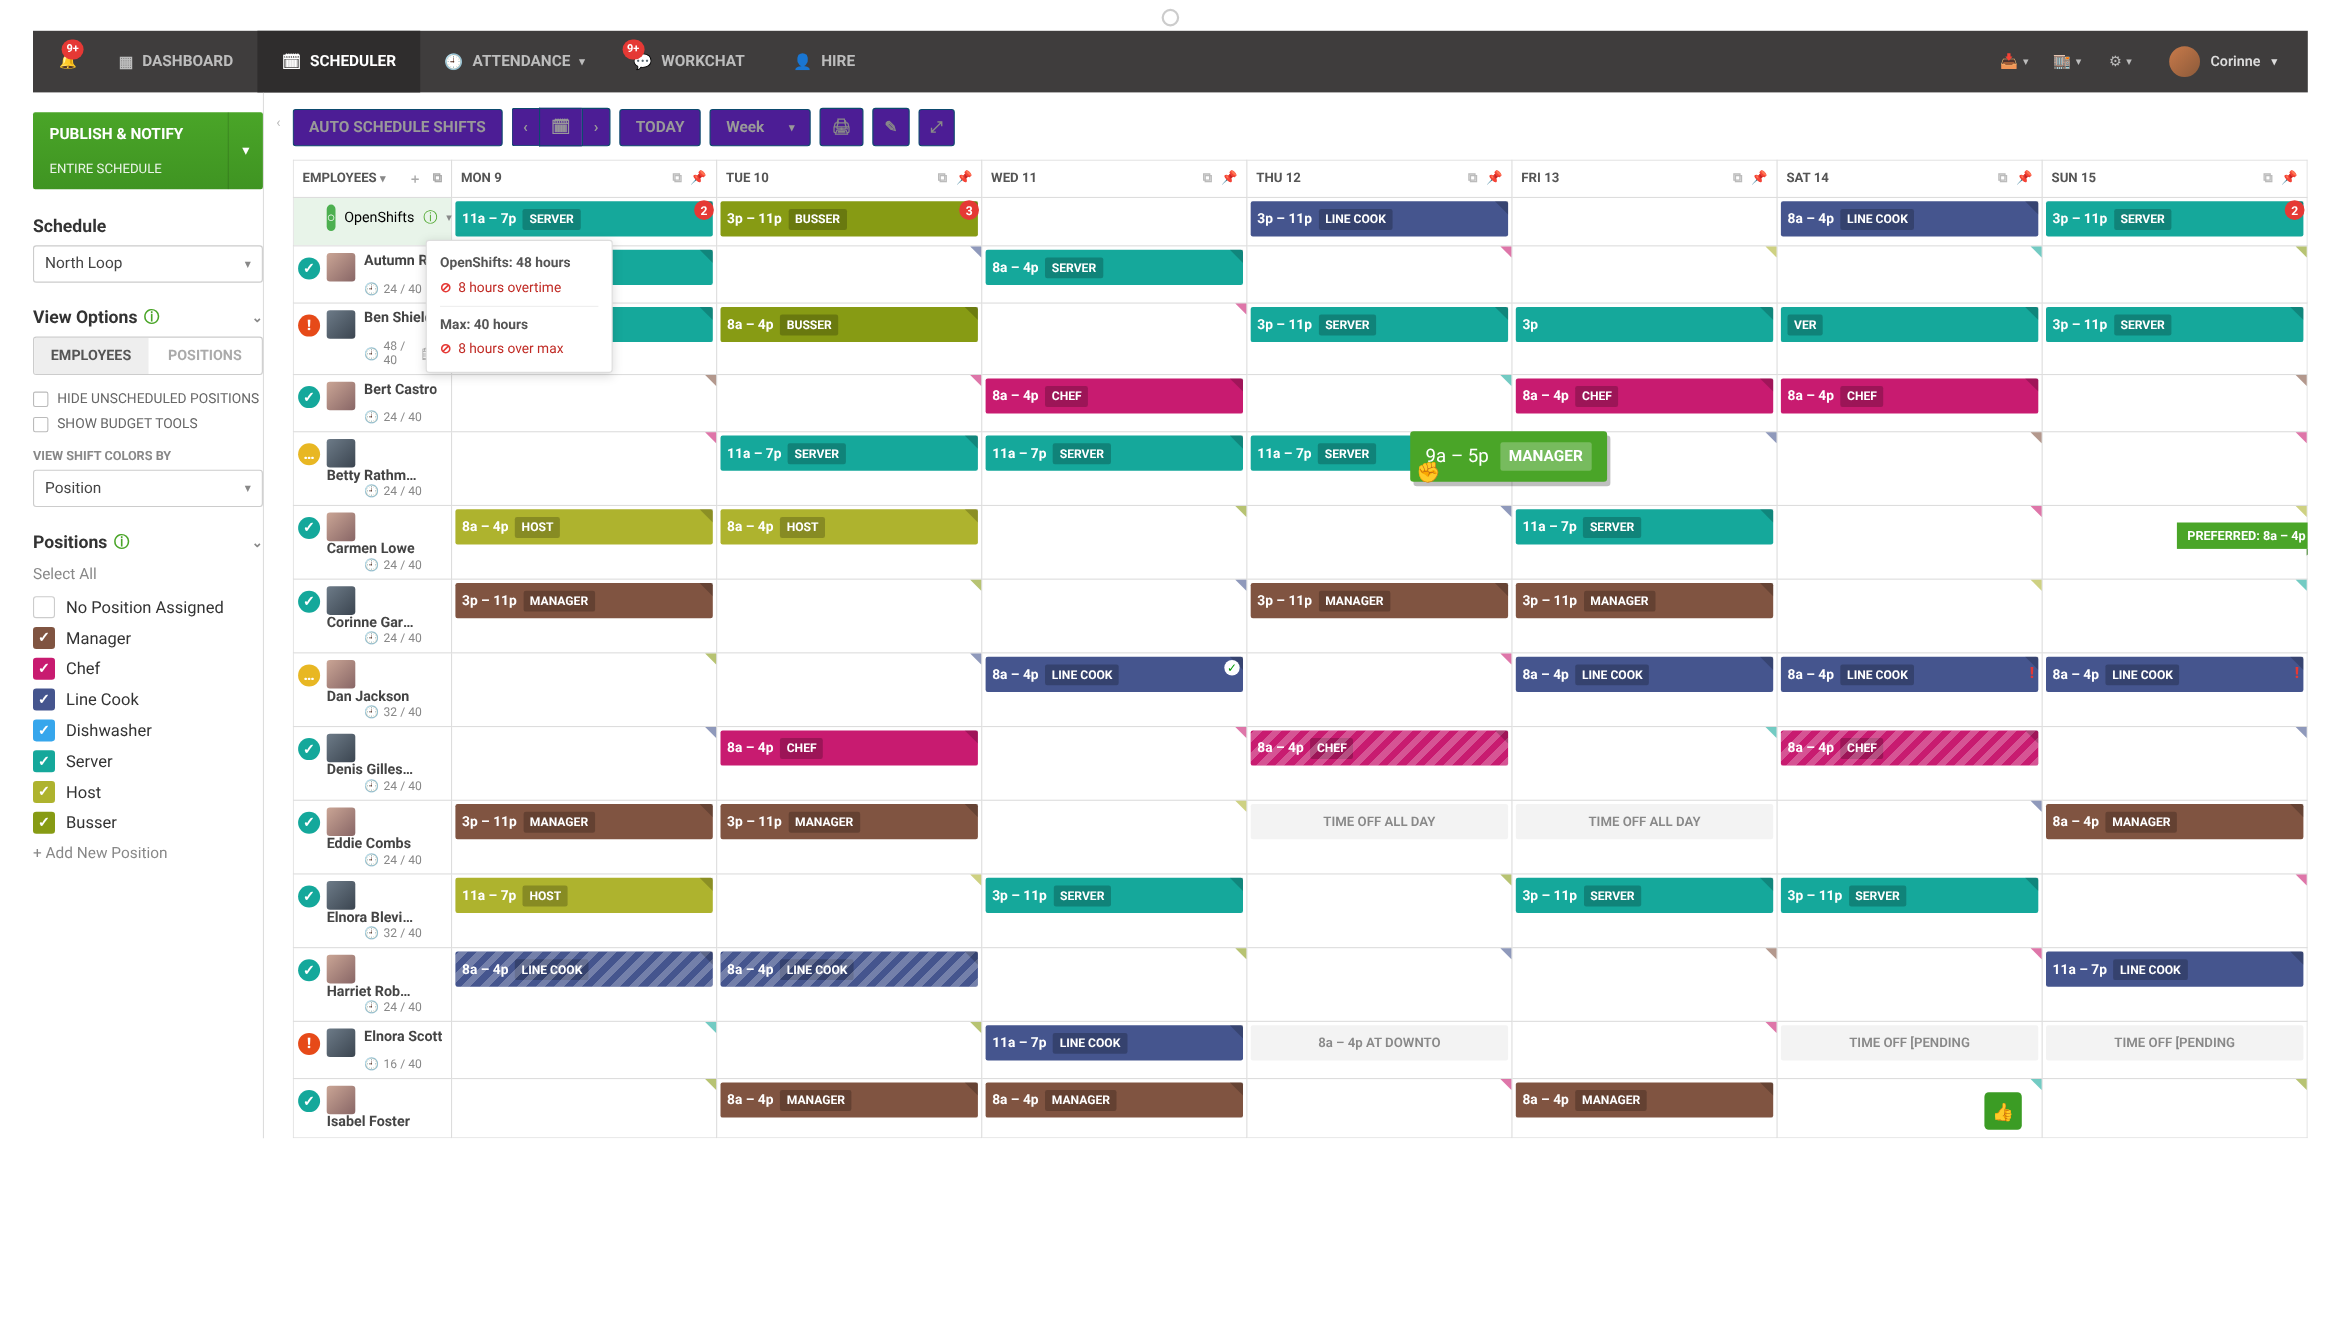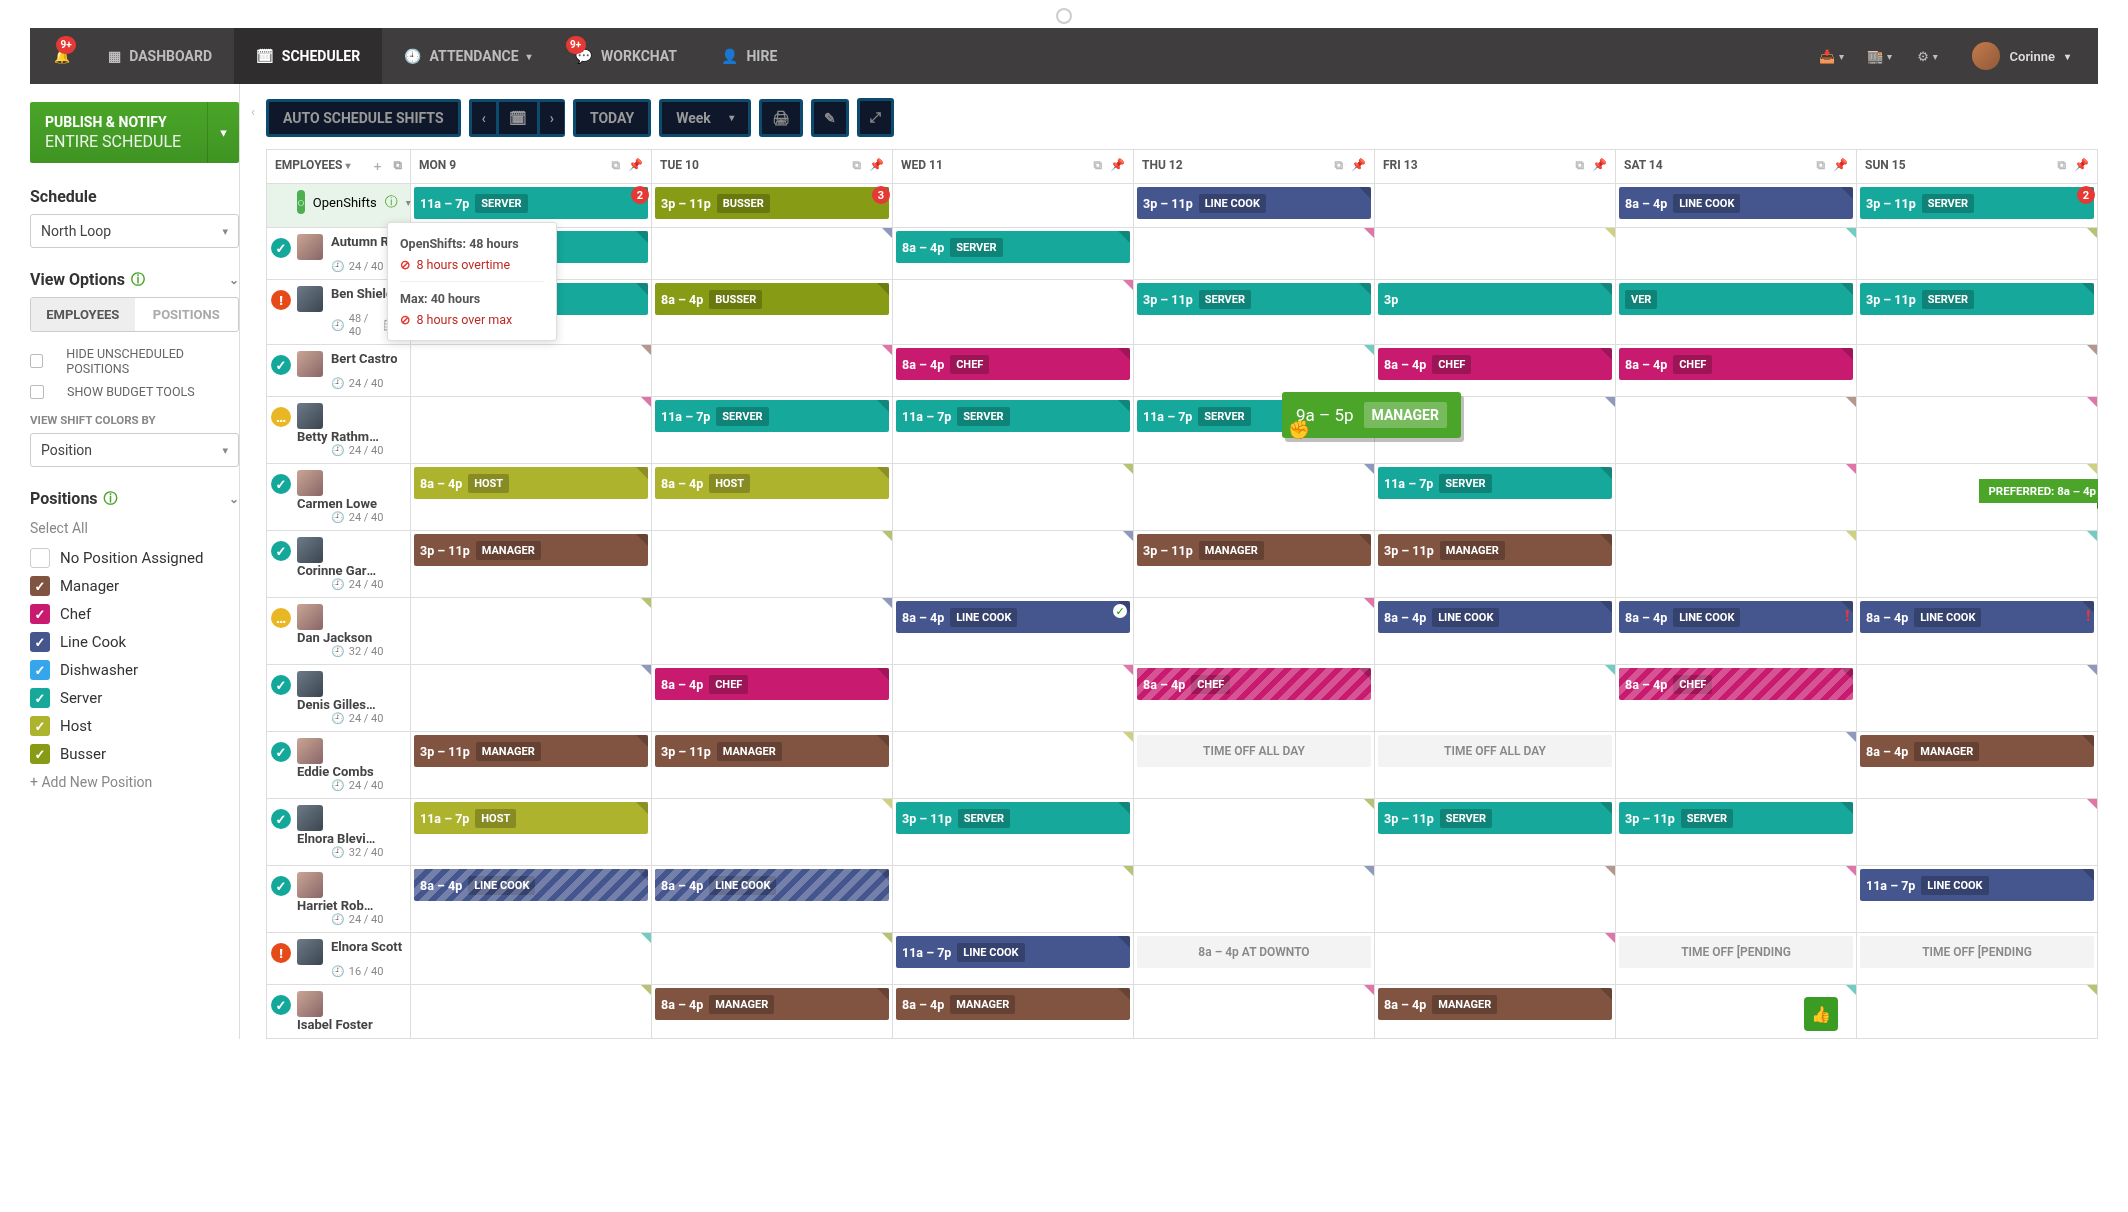--- a/index.html
+++ b/index.html
@@ -17,51 +17,51 @@
 .avatar-img { width: 28px; height: 28px; border-radius: 50%; background: linear-gradient(135deg,#c97a4a,#8b5a3a); }
 
 
 .layout { display: flex; margin: 0 30px; }
 .sidebar { width: 210px; border-right: 1px solid #ddd; padding: 18px 0 18px 0; }
 .mainpane { flex: 1; display: flex; overflow: hidden; }
 
 
 .publish-btn { background: linear-gradient(#4aa528,#3f9422); color: #fff; padding: 12px 15px; margin: 0 0 16px 0; position: relative; cursor: pointer; border-radius: 2px; }
 .publish-btn .line1 { font-weight: 700; font-size: 14px; }
-.publish-btn .line2 { font-size: 16px; opacity: .9; margin-top: 2px; }
+.publish-btn .line2 { font-size: 12px; opacity: .9; margin-top: 16px; }
 .publish-btn .pub-drop { position: absolute; right: 0; top: 0; bottom: 0; width: 32px; display: flex; align-items: center; justify-content: center; border-left: 1px solid rgba(0,0,0,.15); }
 
 .side-h { font-weight: 700; font-size: 16px; color: #333; padding: 8px 0 8px 0; display: flex; align-items: center; gap: 6px; }
 .side-h .exp { margin-left: auto; color: #888; font-size: 12px; }
 .select { border: 1px solid #ccc; border-radius: 3px; padding: 8px 24px 8px 10px; font-size: 14px; color: #444; position: relative; margin-bottom: 14px; cursor: pointer; }
 .select::after { content: "▾"; position: absolute; right: 10px; top: 50%; transform: translateY(-50%); color: #888; font-size: 11px; }
 .toggle-group { display: flex; border: 1px solid #ccc; border-radius: 3px; overflow: hidden; margin-bottom: 10px; }
 .toggle-group > div { flex: 1; text-align: center; padding: 9px 0; font-weight: 700; font-size: 13px; cursor: pointer; }
 .toggle-group .tg-on { background: #eee; color: #555; }
 .toggle-group .tg-off { color: #aaa; }
-.chkline { display: flex; align-items: center; gap: 23px; font-size: 12.5px; color: #666; padding: 4px 0; }
+.chkline { display: flex; align-items: center; gap: 8px; font-size: 12.5px; color: #666; padding: 4px 0; }
 .chkline .box { width: 14px; height: 14px; border: 1px solid #bbb; border-radius: 2px; }
 .small-label { font-size: 11.5px; color: #888; font-weight: 700; padding: 10px 0 6px; }
 
 .pos-list { padding-top: 2px; }
 .posrow { display: flex; align-items: center; gap: 10px; padding: 4px 0; font-size: 15px; color: #333; }
 .posrow .swatch { width: 20px; height: 20px; border-radius: 3px; display: flex; align-items: center; justify-content: center; color: #fff; font-weight: 900; }
 .posrow .swatch::after { content: "✓"; font-size: 13px; }
 .posrow.empty .swatch::after { content: ""; }
 .posrow.empty .swatch { border: 1px solid #ccc; background: #fff !important; }
 
 .select-all { color: #888; font-size: 14px; padding: 4px 0 6px; }
 .addpos { color: #888; font-size: 14px; padding-top: 6px; }
 
 
 .maincontent { flex: 1; display:flex; flex-direction:column; overflow:hidden; }
 .backchevron { width: 26px; padding-top: 20px; text-align: center; color: #bbb; }
 .toolbar { display: flex; align-items: center; padding: 14px 0 12px 0; gap: 8px; }
 .daterange { font-size: 30px; font-weight: 400; color: #555; flex: 1; }
-.btn { border: 3px solid #0c4a6e; padding: 8px 14px; font-size: 14px; font-weight: 700; color: #999; border-radius: 3px; cursor: pointer; background: #0f172a; display: flex; align-items: center; gap: 7px; }
+.btn { border: 1px solid #0c4a6e; padding: 8px 14px; font-size: 14px; font-weight: 700; color: #999; border-radius: 3px; cursor: pointer; background: #4c1d95; display: flex; align-items: center; gap: 7px; }
 .btn.icon-only { padding: 8px 10px; color: #888; }
 .btn-group { display: flex; }
 .btn-group .btn { border-radius: 0; border-right-width: 0; padding: 8px 10px; }
 .btn-group .btn:first-child { border-radius: 3px 0 0 3px; }
 .btn-group .btn:last-child { border-radius: 0 3px 3px 0; border-right-width: 1px; }
 
 
 .calendar { flex:1; overflow: hidden; }
 table.cal { border-collapse: collapse; width: 100%; table-layout: fixed; }
 table.cal th, table.cal td { border: 1px solid #ddd; vertical-align: top; }

